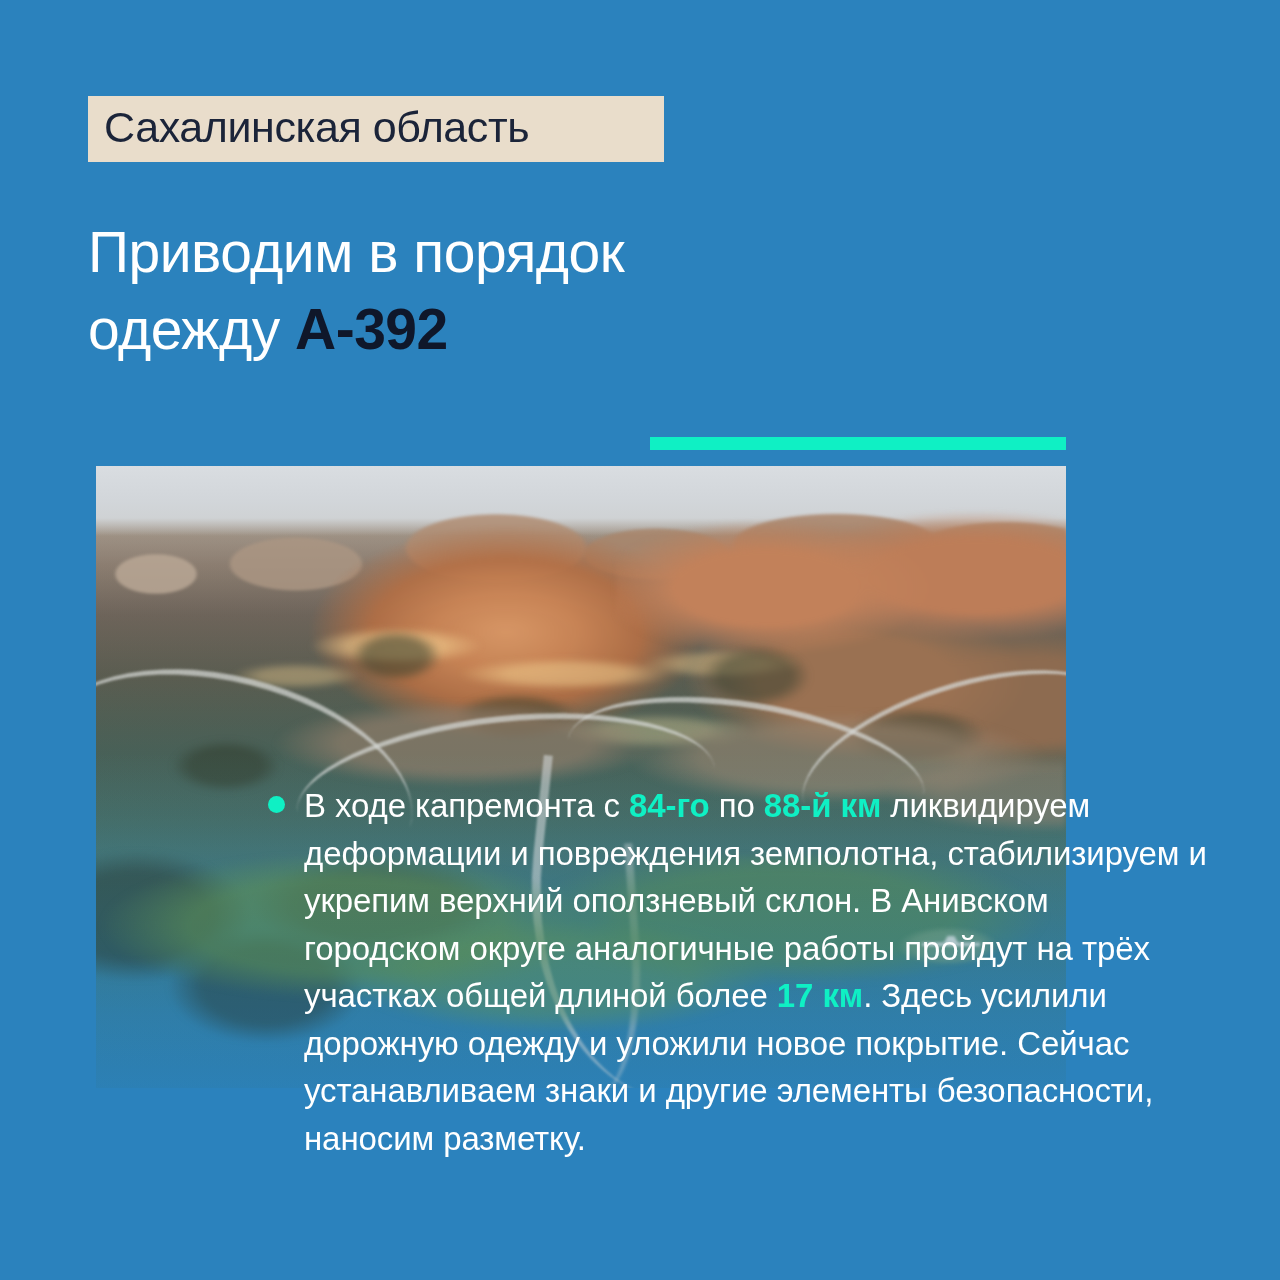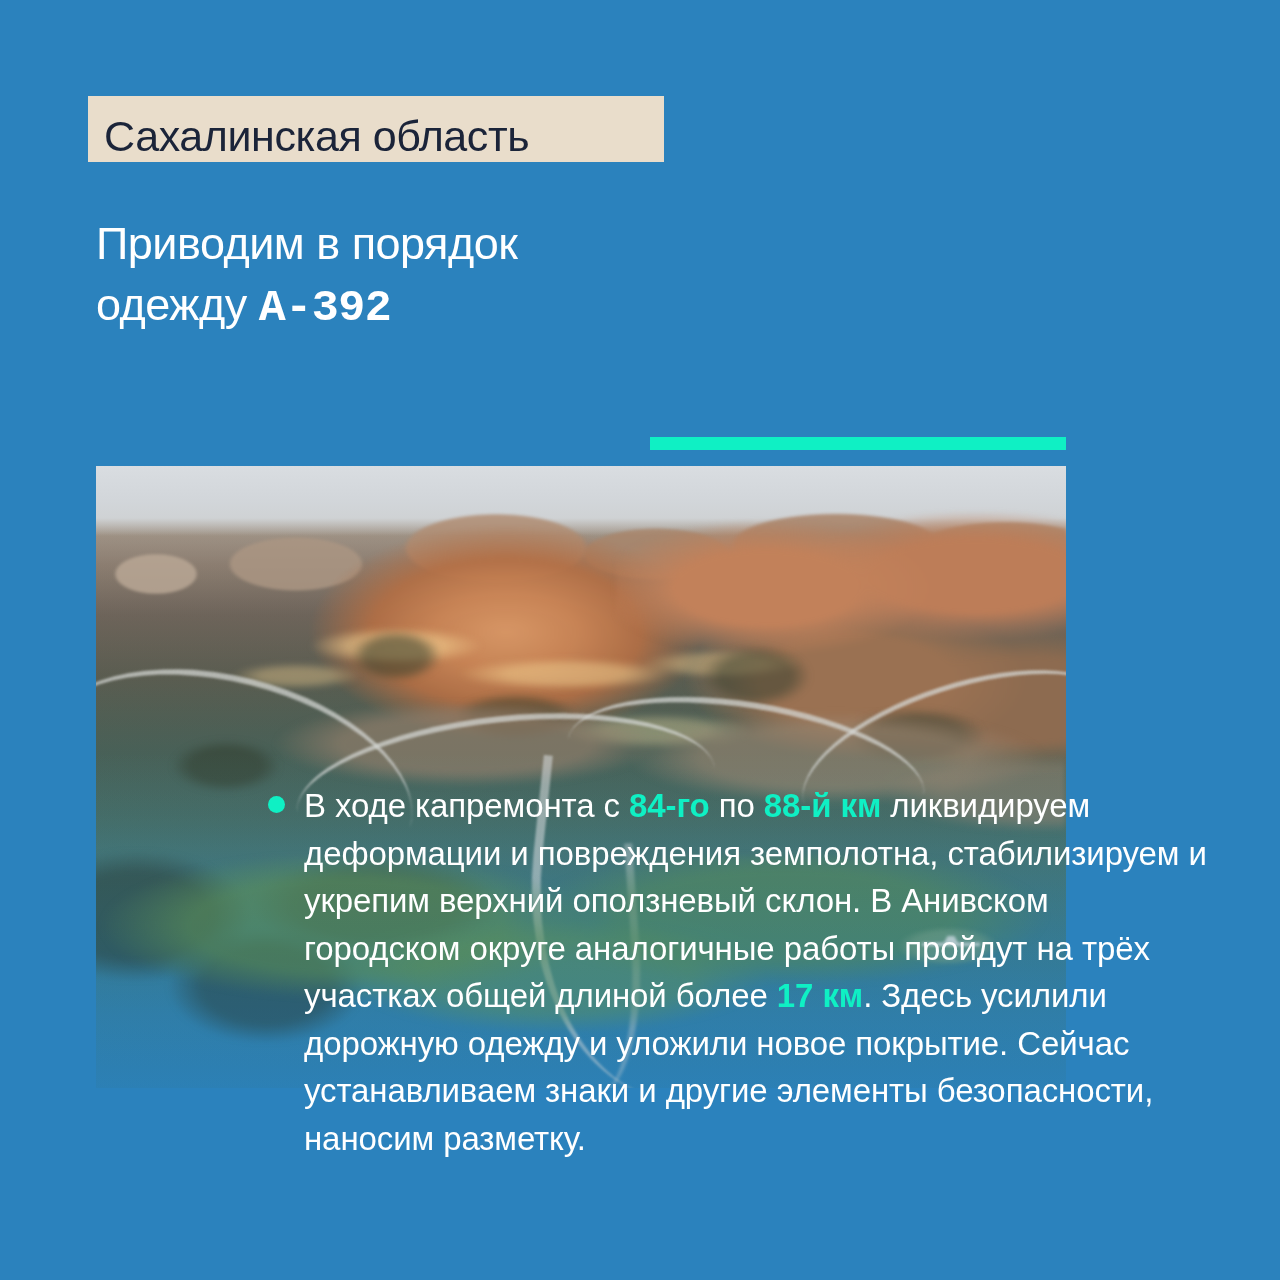--- a/index.html
+++ b/index.html
@@ -28,39 +28,39 @@
 
   
   .region-badge {
     position: absolute;
     left: 88px;
     top: 96px;
     width: 576px;
     height: 66px;
     background: #e9ddcb;
     display: flex;
-    align-items: flex-end;
+    align-items: center;
     padding: 0 16px 4px 16px;
   }
   .region-badge-label {
     font-size: 43px;
     font-weight: 400;
     letter-spacing: -0.4px;
     color: #1b2439;
     line-height: 1;
     white-space: nowrap;
   }
 
   
   .headline {
     position: absolute;
-    left: 96px;
+    left: 88px;
     top: 214px;
     width: 840px;
-    font-size: 45px;
+    font-size: 57px;
     line-height: 1.35;
     font-weight: 400;
     color: #ffffff;
     letter-spacing: -0.5px;
   }
   .headline .accent {
     color: #0ff0c4;
     font-weight: 700;
   }
   .headline-line { display: block; white-space: nowrap; }
@@ -329,21 +329,21 @@
 
   <div class="region-badge" style="background: rgb(233, 221, 203);">
     <span class="region-badge-label" style="color: rgb(27, 36, 57);">Сахалинская область</span>
   </div>
 
   <h1 class="headline">
     <span class="headline-line">
       <span>Приводим в порядок</span>
     </span>
     <span class="headline-line">
-      <span>одежду </span><span class="accent" style="color: #ffffff; font-family: Liberation Mono, monospace;">А-392</span>
+      <span>одежду </span><span class="accent" style="color: #0f172a;">А-392</span>
     </span>
   </h1>
 
   <div class="accent-rule" style="background: rgb(15, 240, 196);"></div>
 
   <div class="photo-frame">
     <div class="photo">
       <div class="ridge-far"></div>
       <div class="hill-main"></div>
       <div class="hill-main-2"></div>

